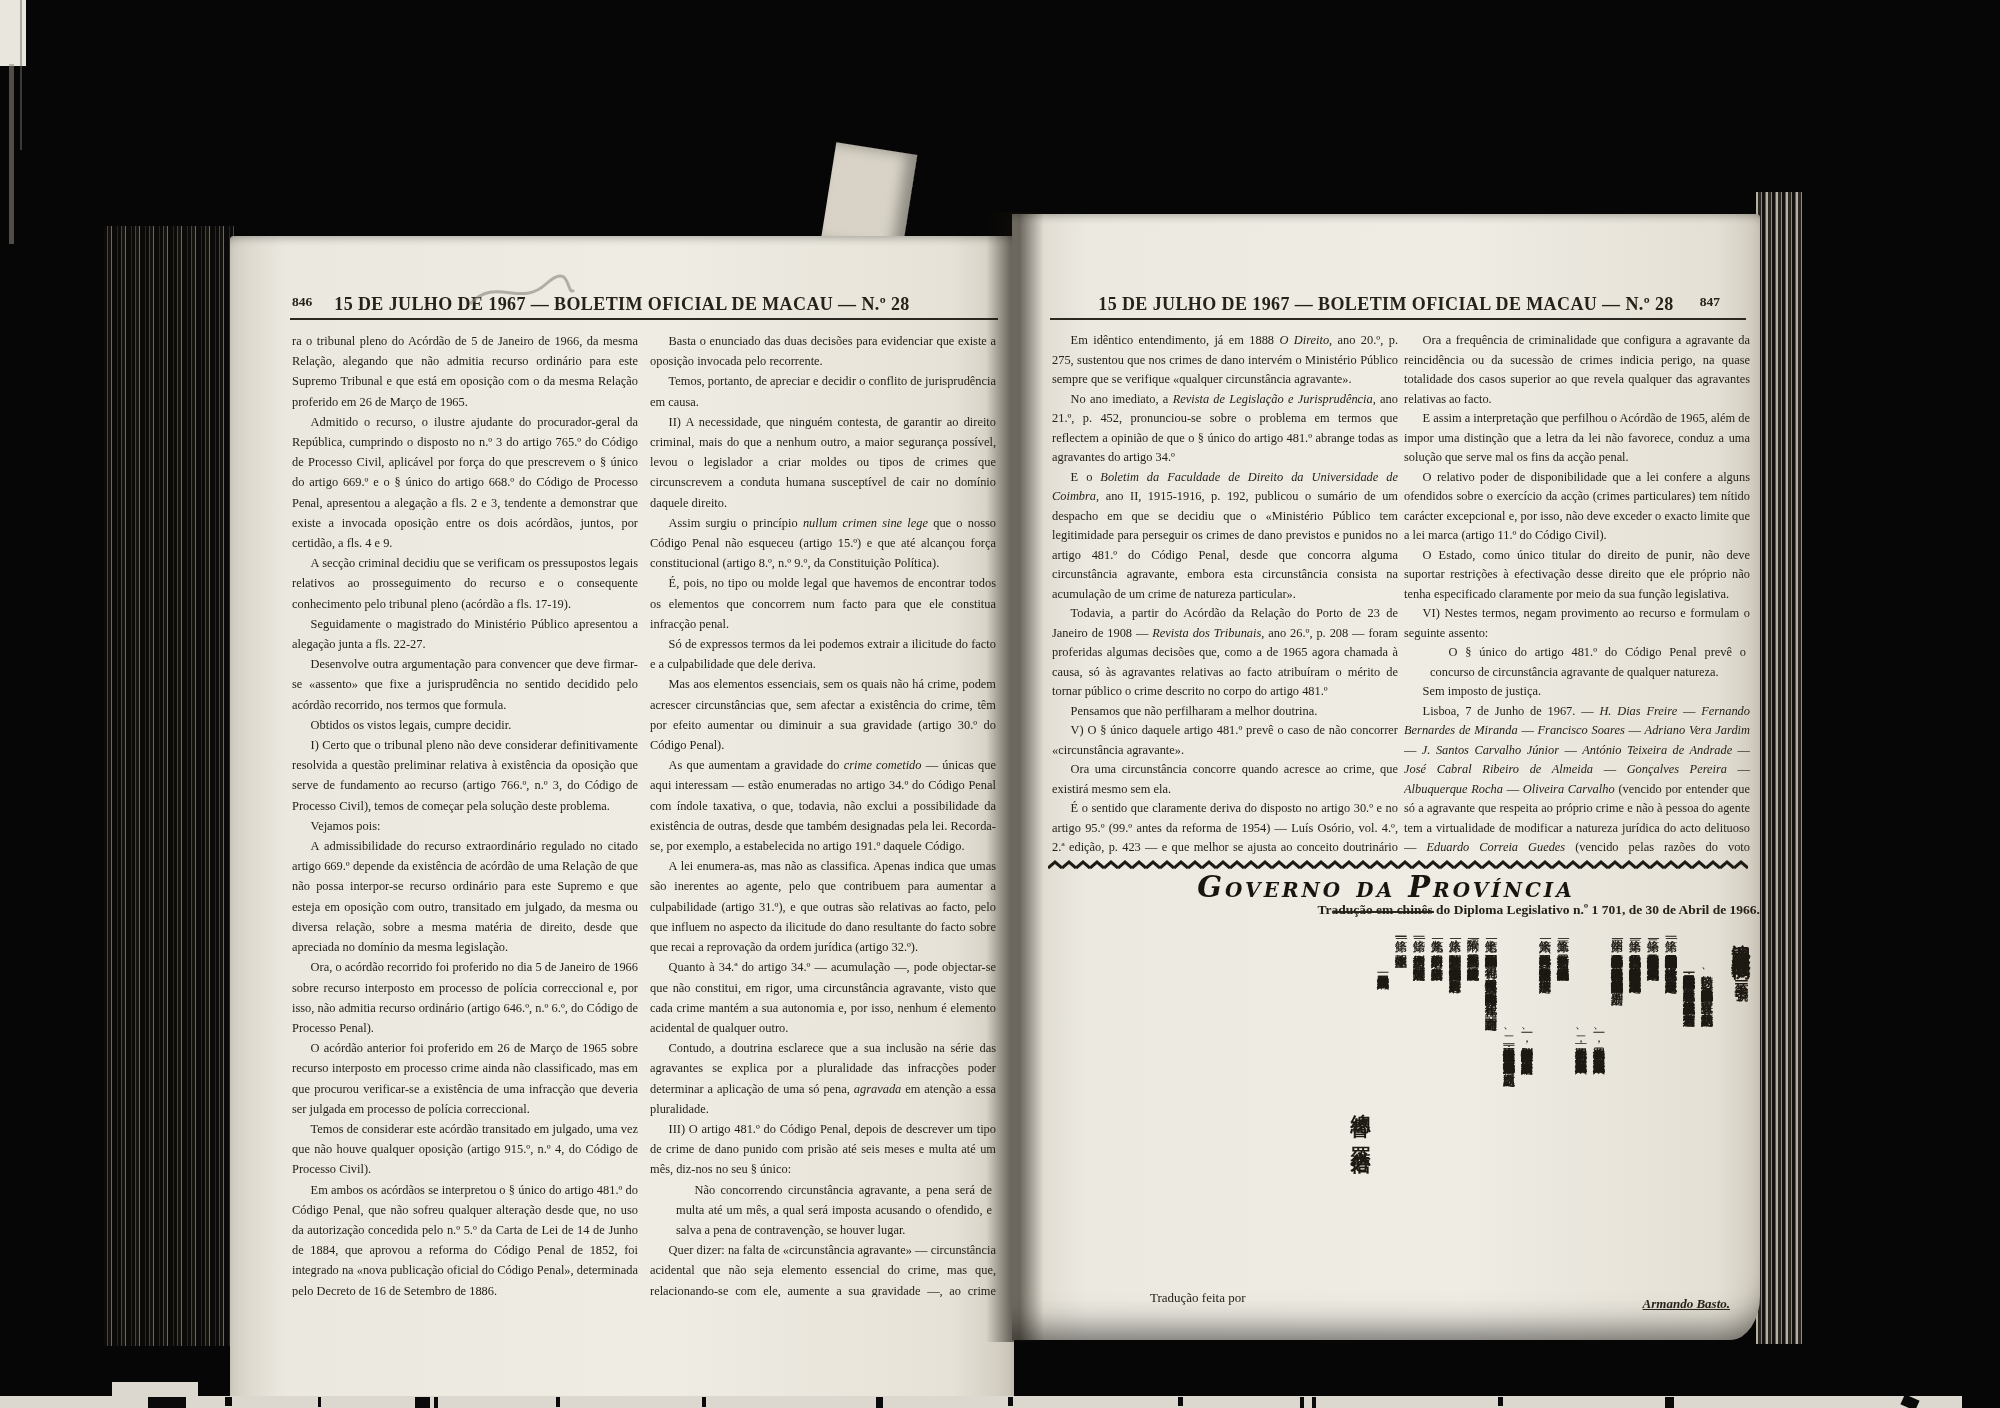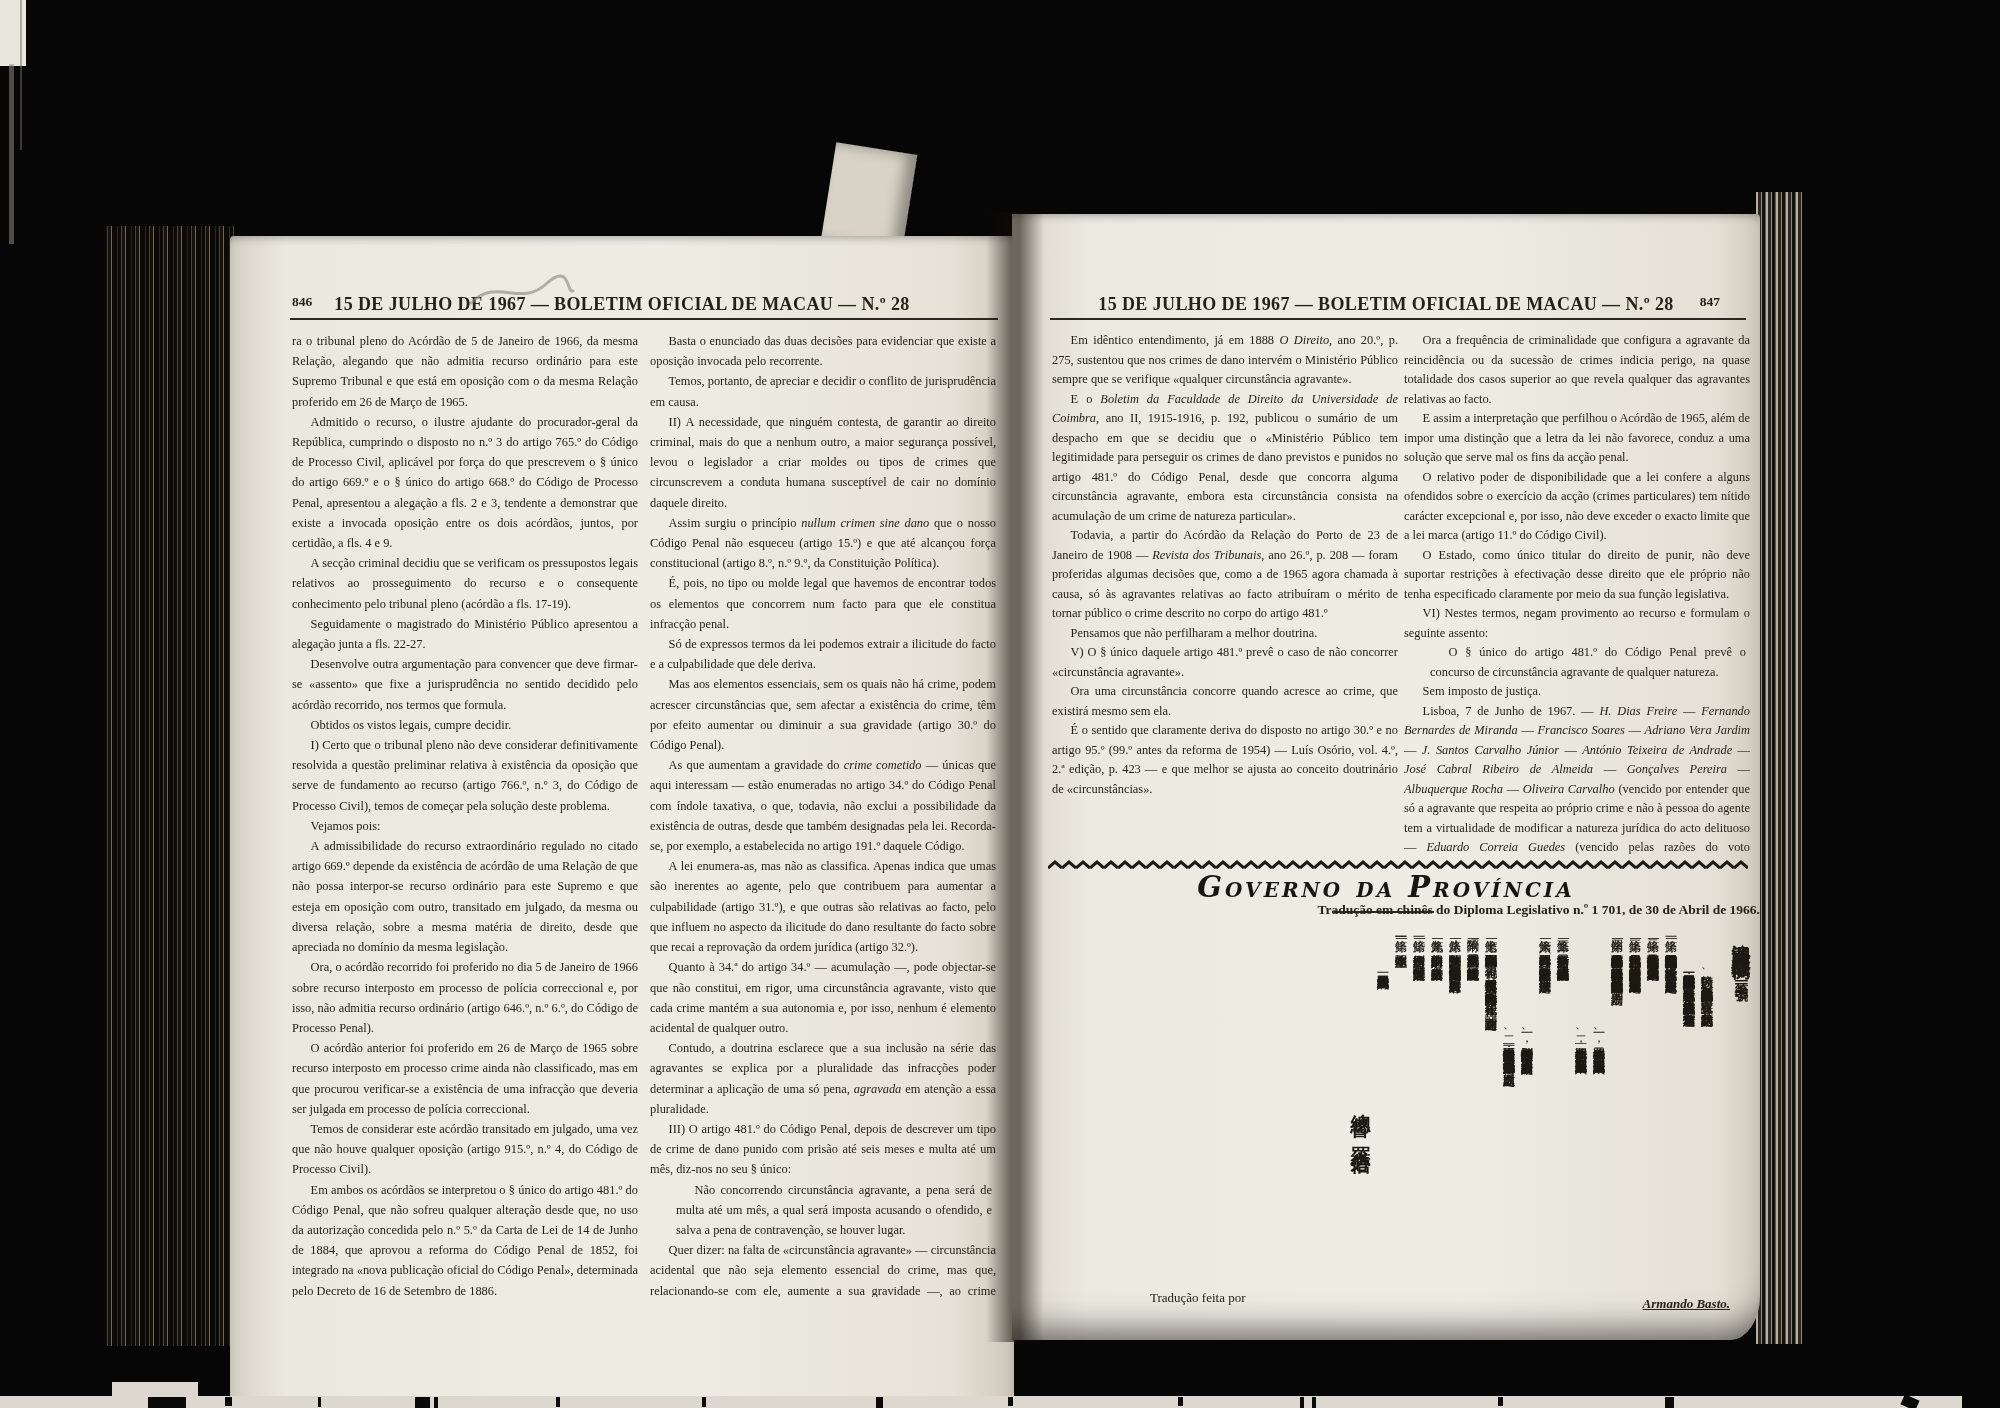--- a/index.html
+++ b/index.html
@@ -99,41 +99,42 @@
         <p class="para ">A admissibilidade do recurso extraordinário regulado no citado artigo 669.º depende da existência de acórdão de uma Relação de que não possa interpor-se recurso ordinário para este Supremo e que esteja em oposição com outro, transitado em julgado, da mesma ou diversa relação, sobre a mesma matéria de direito, desde que apreciada no domínio da mesma legislação.</p>
         <p class="para ">Ora, o acórdão recorrido foi proferido no dia 5 de Janeiro de 1966 sobre recurso interposto em processo de polícia correccional e, por isso, não admitia recurso ordinário (artigo 646.º, n.º 6.º, do Código de Processo Penal).</p>
         <p class="para ">O acórdão anterior foi proferido em 26 de Março de 1965 sobre recurso interposto em processo crime ainda não classificado, mas em que procurou verificar-se a existência de uma infracção que deveria ser julgada em processo de polícia correccional.</p>
         <p class="para ">Temos de considerar este acórdão transitado em julgado, uma vez que não houve qualquer oposição (artigo 915.º, n.º 4, do Código de Processo Civil).</p>
         <p class="para ">Em ambos os acórdãos se interpretou o § único do artigo 481.º do Código Penal, que não sofreu qualquer alteração desde que, no uso da autorização concedida pelo n.º 5.º da Carta de Lei de 14 de Junho de 1884, que aprovou a reforma do Código Penal de 1852, foi integrado na «nova publicação oficial do Código Penal», determinada pelo Decreto de 16 de Setembro de 1886.</p>
       </div>
     <div class="col lp-col" style="left:420px;">
         <p class="para ">Basta o enunciado das duas decisões para evidenciar que existe a oposição invocada pelo recorrente.</p>
         <p class="para ">Temos, portanto, de apreciar e decidir o conflito de jurisprudência em causa.</p>
         <p class="para ">II) A necessidade, que ninguém contesta, de garantir ao direito criminal, mais do que a nenhum outro, a maior segurança possível, levou o legislador a criar moldes ou tipos de crimes que circunscrevem a conduta humana susceptível de cair no domínio daquele direito.</p>
-        <p class="para ">Assim surgiu o princípio <i>nullum crimen sine dano</i> que o nosso Código Penal não esqueceu (artigo 15.º) e que até alcançou força constitucional (artigo 8.º, n.º 9.º, da Constituição Política).</p>
+        <p class="para ">Assim surgiu o princípio <i>nullum crimen sine lege</i> que o nosso Código Penal não esqueceu (artigo 15.º) e que até alcançou força constitucional (artigo 8.º, n.º 9.º, da Constituição Política).</p>
         <p class="para ">É, pois, no tipo ou molde legal que havemos de encontrar todos os elementos que concorrem num facto para que ele constitua infracção penal.</p>
         <p class="para ">Só de expressos termos da lei podemos extrair a ilicitude do facto e a culpabilidade que dele deriva.</p>
         <p class="para ">Mas aos elementos essenciais, sem os quais não há crime, podem acrescer circunstâncias que, sem afectar a existência do crime, têm por efeito aumentar ou diminuir a sua gravidade (artigo 30.º do Código Penal).</p>
         <p class="para ">As que aumentam a gravidade do <i>crime cometido</i> — únicas que aqui interessam — estão enumeradas no artigo 34.º do Código Penal com índole taxativa, o que, todavia, não exclui a possibilidade da existência de outras, desde que também designadas pela lei. Recorda-se, por exemplo, a estabelecida no artigo 191.º daquele Código.</p>
         <p class="para ">A lei enumera-as, mas não as classifica. Apenas indica que umas são inerentes ao agente, pelo que contribuem para aumentar a culpabilidade (artigo 31.º), e que outras são relativas ao facto, pelo que influem no aspecto da ilicitude do dano resultante do facto sobre que recai a reprovação da ordem jurídica (artigo 32.º).</p>
         <p class="para ">Quanto à 34.ª do artigo 34.º — acumulação —, pode objectar-se que não constitui, em rigor, uma circunstância agravante, visto que cada crime mantém a sua autonomia e, por isso, nenhum é elemento acidental de qualquer outro.</p>
         <p class="para ">Contudo, a doutrina esclarece que a sua inclusão na série das agravantes se explica por a pluralidade das infracções poder determinar a aplicação de uma só pena, <i>agravada</i> em atenção a essa pluralidade.</p>
         <p class="para ">III) O artigo 481.º do Código Penal, depois de descrever um tipo de crime de dano punido com prisão até seis meses e multa até um mês, diz-nos no seu § único:</p>
         <p class="para q">Não concorrendo circunstância agravante, a pena será de multa até um mês, a qual será imposta acusando o ofendido, e salva a pena de contravenção, se houver lugar.</p>
         <p class="para ">Quer dizer: na falta de «circunstância agravante» — circunstância acidental que não seja elemento essencial do crime, mas que, relacionando-se com ele, aumente a sua gravidade —, ao crime cometido será aplicável uma pena menor do que a já estabelecida e o Ministério Público não poderá exercer livremente o direito de acção, apesar de este ser sempre destinado a submeter à apreciação jurisdicional «a pretensão punitiva do Estado» (expressão de Cavaleiro Ferreira).</p>
       </div>
   </div>
 
   <div class="abs page page-right">
     <div class="page-header" style="top:80px;">15 DE JULHO DE 1967 — BOLETIM OFICIAL DE MACAU — N.º 28</div>
     <span class="pageno" style="right:40px;top:80px;">847</span>
     <div class="hr-rule" style="left:38px;right:14px;top:104px;"></div>
 
     <div class="col rp-col" style="left:40px;">
         <p class="para ">Em idêntico entendimento, já em 1888 <i>O Direito</i>, ano 20.º, p. 275, sustentou que nos crimes de dano intervém o Ministério Público sempre que se verifique «qualquer circunstância agravante».</p>
+        <p class="para ">No ano imediato, a <i>Revista de Legislação e Jurisprudência</i>, ano 21.º, p. 452, pronunciou-se sobre o problema em termos que reflectem a opinião de que o § único do artigo 481.º abrange todas as agravantes do artigo 34.º</p>
         <p class="para ">E o <i>Boletim da Faculdade de Direito da Universidade de Coimbra</i>, ano II, 1915-1916, p. 192, publicou o sumário de um despacho em que se decidiu que o «Ministério Público tem legitimidade para perseguir os crimes de dano previstos e punidos no artigo 481.º do Código Penal, desde que concorra alguma circunstância agravante, embora esta circunstância consista na acumulação de um crime de natureza particular».</p>
         <p class="para ">Todavia, a partir do Acórdão da Relação do Porto de 23 de Janeiro de 1908 — <i>Revista dos Tribunais</i>, ano 26.º, p. 208 — foram proferidas algumas decisões que, como a de 1965 agora chamada à causa, só às agravantes relativas ao facto atribuíram o mérito de tornar público o crime descrito no corpo do artigo 481.º</p>
         <p class="para ">Pensamos que não perfilharam a melhor doutrina.</p>
         <p class="para ">V) O § único daquele artigo 481.º prevê o caso de não concorrer «circunstância agravante».</p>
         <p class="para ">Ora uma circunstância concorre quando acresce ao crime, que existirá mesmo sem ela.</p>
         <p class="para ">É o sentido que claramente deriva do disposto no artigo 30.º e no artigo 95.º (99.º antes da reforma de 1954) — Luís Osório, vol. 4.º, 2.ª edição, p. 423 — e que melhor se ajusta ao conceito doutrinário de «circunstâncias».</p>
       </div>
     <div class="col rp-col" style="left:392px;">
         <p class="para ">Ora a frequência de criminalidade que configura a agravante da reincidência ou da sucessão de crimes indicia perigo, na quase totalidade dos casos superior ao que revela qualquer das agravantes relativas ao facto.</p>
         <p class="para ">E assim a interpretação que perfilhou o Acórdão de 1965, além de impor uma distinção que a letra da lei não favorece, conduz a uma solução que serve mal os fins da acção penal.</p>

